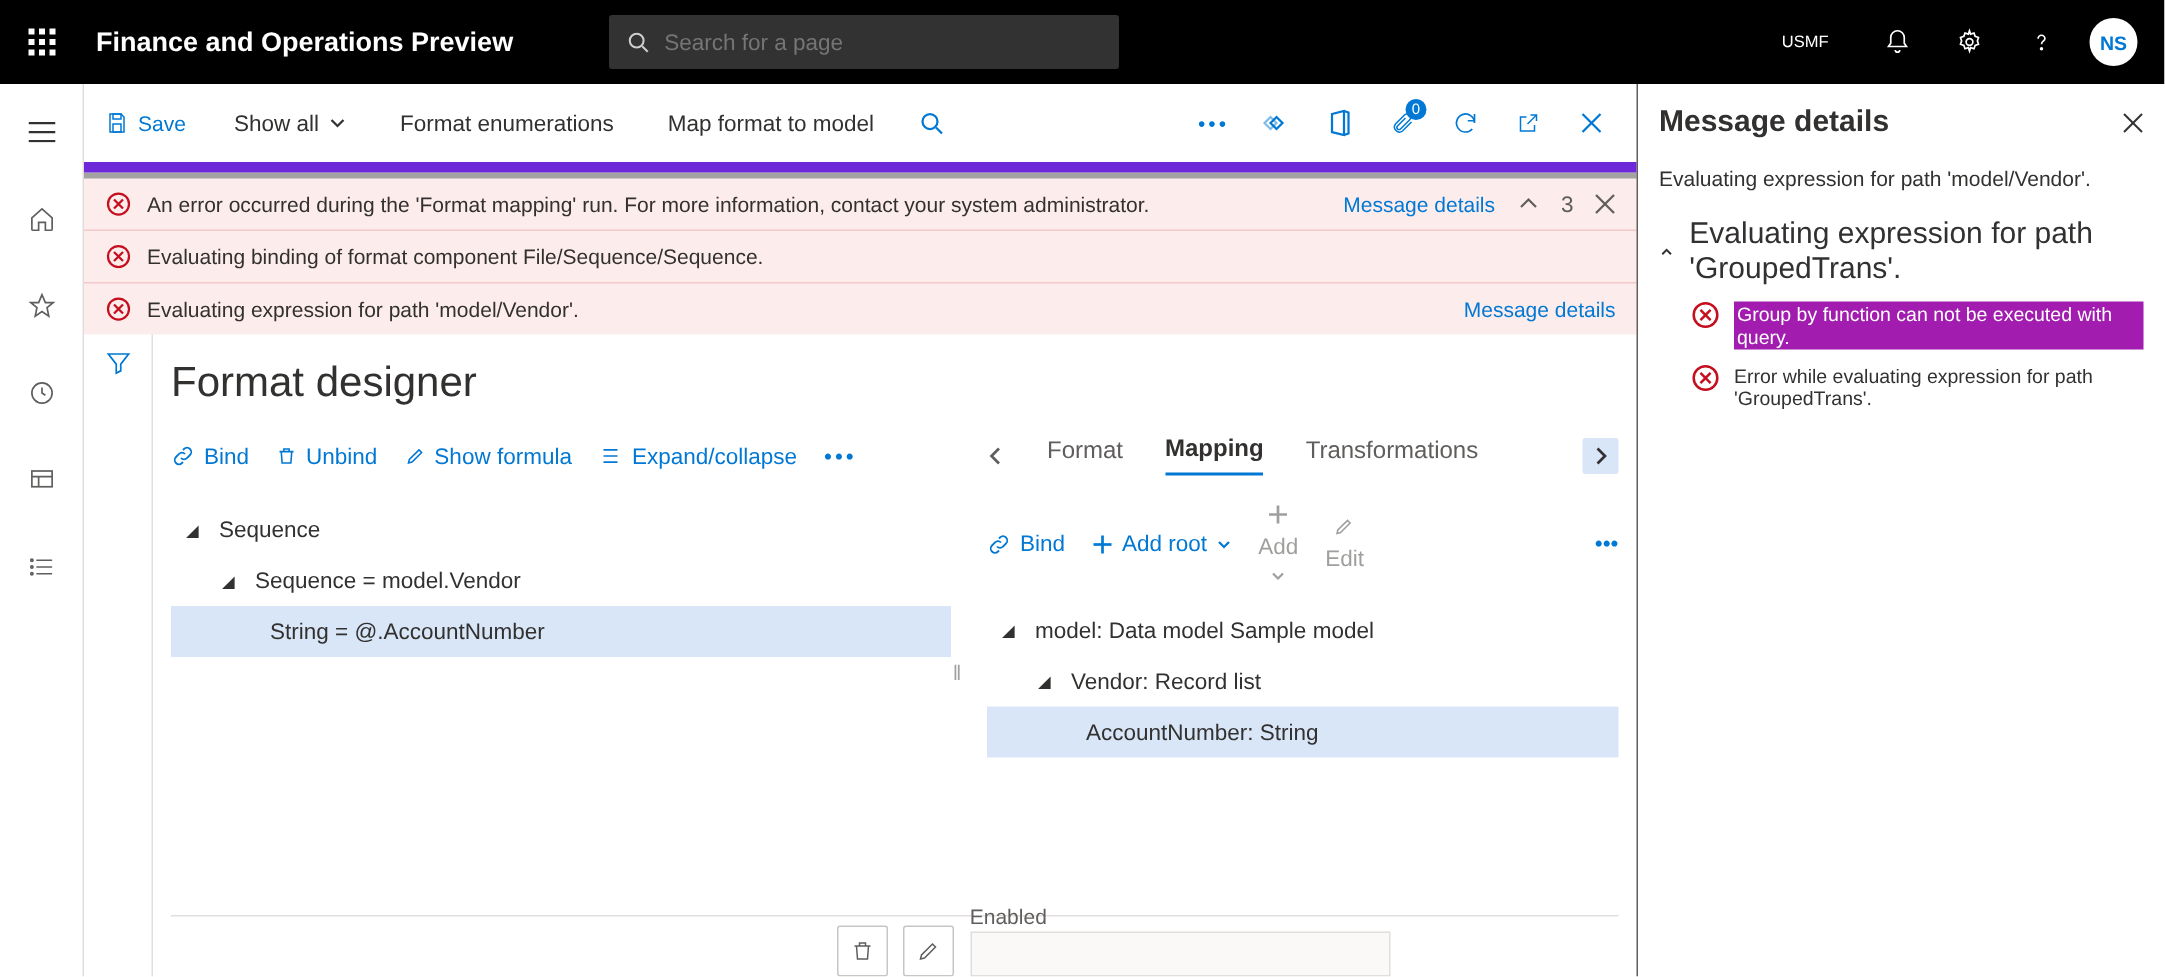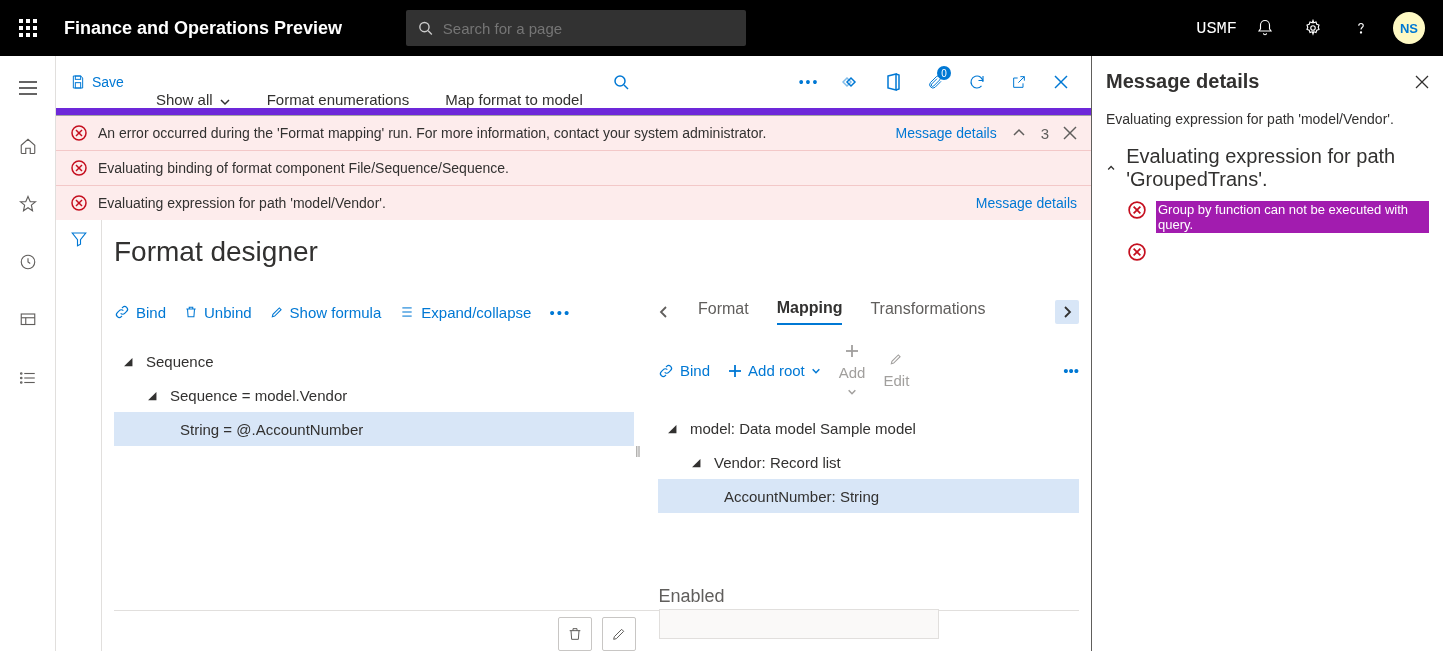--- a/index.html
+++ b/index.html
@@ -8,56 +8,56 @@
 
 .appbar { height: 56px; background: #000; color: #fff; display: flex; align-items: center; }
 .waffle { width: 56px; height: 56px; display: flex; align-items: center; justify-content: center; }
 .waffle-grid { display: grid; grid-template-columns: repeat(3, 4px); grid-gap: 3px; }
 .waffle-grid span { width: 4px; height: 4px; background: #fff; }
 .apptitle { font-size: 18px; font-weight: 600; margin-left: 8px; }
 .searchbox { margin-left: 64px; width: 340px; height: 36px; background: #323232; border-radius: 2px; display: flex; align-items: center; padding: 0 12px; color: #ccc; }
 .searchbox input { background: transparent; border: none; color: #e5e5e5; font-size: 15px; margin-left: 10px; outline: none; width: 100%; }
 .appbar-right { margin-left: auto; display: flex; align-items: center; gap: 4px; padding-right: 12px; }
 .appbar-icon { width: 44px; height: 56px; display: flex; align-items: center; justify-content: center; color: #fff; }
-.avatar { width: 32px; height: 32px; border-radius: 50%; background: #fef9c3; color: #0078d4; display: flex; align-items: center; justify-content: center; font-size: 13px; font-weight: 600; }
-.company { font-size: 17px; margin-right: 2px; font-family: Liberation Mono, monospace; }
+.avatar { width: 32px; height: 32px; border-radius: 50%; background: #ffffff; color: #0078d4; display: flex; align-items: center; justify-content: center; font-size: 13px; font-weight: 600; }
+.company { font-size: 11px; margin-right: 20px; }
 
 .main-row { display: flex; height: calc(651px - 56px); }
 .leftrail { width: 56px; border-right: 1px solid #e1dfdd; display: flex; flex-direction: column; align-items: center; padding-top: 12px; gap: 18px; }
 .leftrail .rail-icon { width: 40px; height: 40px; display: flex; align-items: center; justify-content: center; color: #605e5c; }
 
 .content-col { flex: 1; display: flex; flex-direction: column; min-width: 0; }
 
 
 .cmdbar { height: 59px; display: flex; align-items: center; border-bottom: 7px solid #6d28d9; position: relative; }
 .cmd-save { display: flex; align-items: center; gap: 6px; padding: 0 14px; height: 100%; color: #0078d4; }
 .cmd-show-details { background: #0078d4; color: #fff; height: 100%; display: flex; align-items: center; padding: 0 18px; font-size: 15px; }
-.cmd-item { padding: 0 18px; height: 100%; display: flex; align-items: flex-end; font-size: 15px; color: #323130; gap: 6px; }
+.cmd-item { padding: 0 18px; height: 100%; display: flex; align-items: center; font-size: 15px; color: #323130; gap: 6px; }
 .cmdbar-right { margin-left: auto; display: flex; align-items: center; gap: 2px; padding-right: 10px; }
 .cmd-icon { width: 40px; height: 40px; display: flex; align-items: center; justify-content: center; color: #0078d4; }
 .badge-wrap { position: relative; }
 .badge { position: absolute; top: 4px; right: 4px; background: #0078d4; color: #fff; border-radius: 8px; font-size: 10px; min-width: 14px; height: 14px; display: flex; align-items: center; justify-content: center; }
 
 
-.msg-stack { background: #fdecec; border-top: 1px solid #a3a3a3; }
+.msg-stack { background: #fdecec; border-top: 4px solid #a3a3a3; }
 .msg-row { display: flex; align-items: center; padding: 8px 14px; border-bottom: 1px solid #f3c8c8; font-size: 14px; color: #323130; }
 .msg-row:last-child { border-bottom: none; }
 .msg-erricon { width: 18px; height: 18px; margin-right: 10px; display:flex; align-items:center; justify-content:center; }
 .msg-link { color: #0078d4; cursor: pointer; }
 .msg-first-right { margin-left: auto; display: flex; align-items: center; gap: 14px; }
 .msg-count { font-size: 15px; color: #605e5c; }
 
 
 .designer-row { flex: 1; display: flex; min-height: 0; }
 .filter-col { width: 46px; display: flex; justify-content: center; padding-top: 10px; color: #0078d4; border-right: 1px solid #e1dfdd; }
 .designer-main { flex: 1; padding: 14px 12px 0 12px; display: flex; flex-direction: column; min-width: 0; }
 .bread { font-size: 13px; color: #605e5c; letter-spacing: 0.5px; }
 .pagetitle { font-size: 28px; font-weight: 400; margin-top: 2px; }
 
-.designer-split { display: flex; margin-top: 26px; flex: 1; min-height: 0; }
+.designer-split { display: flex; margin-top: 15px; flex: 1; min-height: 0; }
 .left-pane { width: 520px; position: relative; }
 .right-pane { flex: 1; position: relative; padding-left: 16px; }
 
 .toolbar { display: flex; align-items: center; gap: 18px; color: #0078d4; font-size: 15px; height: 36px; }
 .toolbar .tb-item { display: flex; align-items: center; gap: 6px; cursor: pointer; }
 .toolbar .dots { color: #0078d4; letter-spacing: 2px; }
 .tb-disabled { color: #a19f9d; flex-direction: column; }
 
 .tree { margin-top: 14px; font-size: 15px; }
 .tree-row { display: flex; align-items: center; height: 34px; padding-left: 10px; }
@@ -72,21 +72,21 @@
 .tab-nav { color: #605e5c; }
 .tab-nav-right { background: #d8e6f7; width: 24px; height: 24px; display:flex; align-items:center; justify-content:center; border-radius:2px; color:#323130; }
 
 .right-toolbar { display: flex; align-items: center; gap: 18px; margin-top: 14px; font-size: 15px; }
 .right-toolbar .tb-item { display: flex; align-items:center; gap:6px; }
 
 .splitter-v { width: 8px; display: flex; align-items: center; justify-content: center; color: #a19f9d; cursor: col-resize; user-select:none; }
 
 .bottom-bar { display: flex; align-items: center; gap: 10px; padding: 6px 0 0 0; border-top: 1px solid #e1dfdd; margin-top: auto; justify-content:center; position: relative; }
 .icon-btn { width: 34px; height: 34px; border: 1px solid #c8c6c4; border-radius: 2px; display: flex; align-items: center; justify-content: center; color: #605e5c; background:#fff; }
-.enabled-box { position:absolute; left: calc(50% + 50px); bottom: 12px; font-size:18px; color:#605e5c;margin-left:12px; }
+.enabled-box { position:absolute; left: calc(50% + 50px); bottom: 0; font-size:14px; color:#605e5c; }
 .enabled-field { width: 280px; height: 30px; background:#faf9f8; border:1px solid #e1dfdd; margin-top:2px; }
 
 
 .side-panel { width: 352px; border-left: 1px solid #605e5c; padding: 14px 14px; display: flex; flex-direction: column; }
 .side-header { display: flex; align-items: center; }
 .side-title { font-size: 20px; font-weight: 600; }
 .side-close { margin-left: auto; color: #323130; }
 .side-sub { font-size: 14px; margin-top: 18px; color: #323130; }
 .side-group { margin-top: 18px; }
 .side-group-head { display: flex; align-items: center; gap: 10px; font-size: 20px; }
@@ -494,16 +494,17 @@
         <span class="side-item-text">Group by function can not be executed with query.</span>
       </div>
       <div class="side-item">
         <div class="err-circle">
           <svg width="18" height="18" viewBox="0 0 16 16" fill="none" stroke="#c50f1f" stroke-width="1.5">
               <circle cx="8" cy="8" r="7"></circle>
               <line x1="5" y1="5" x2="11" y2="11"></line>
               <line x1="11" y1="5" x2="5" y2="11"></line>
             </svg>
         </div>
+        <span>Error while evaluating expression for path 'GroupedTrans'.</span>
       </div>
     </div>
   </div>
 </div>
 
 </body></html>

